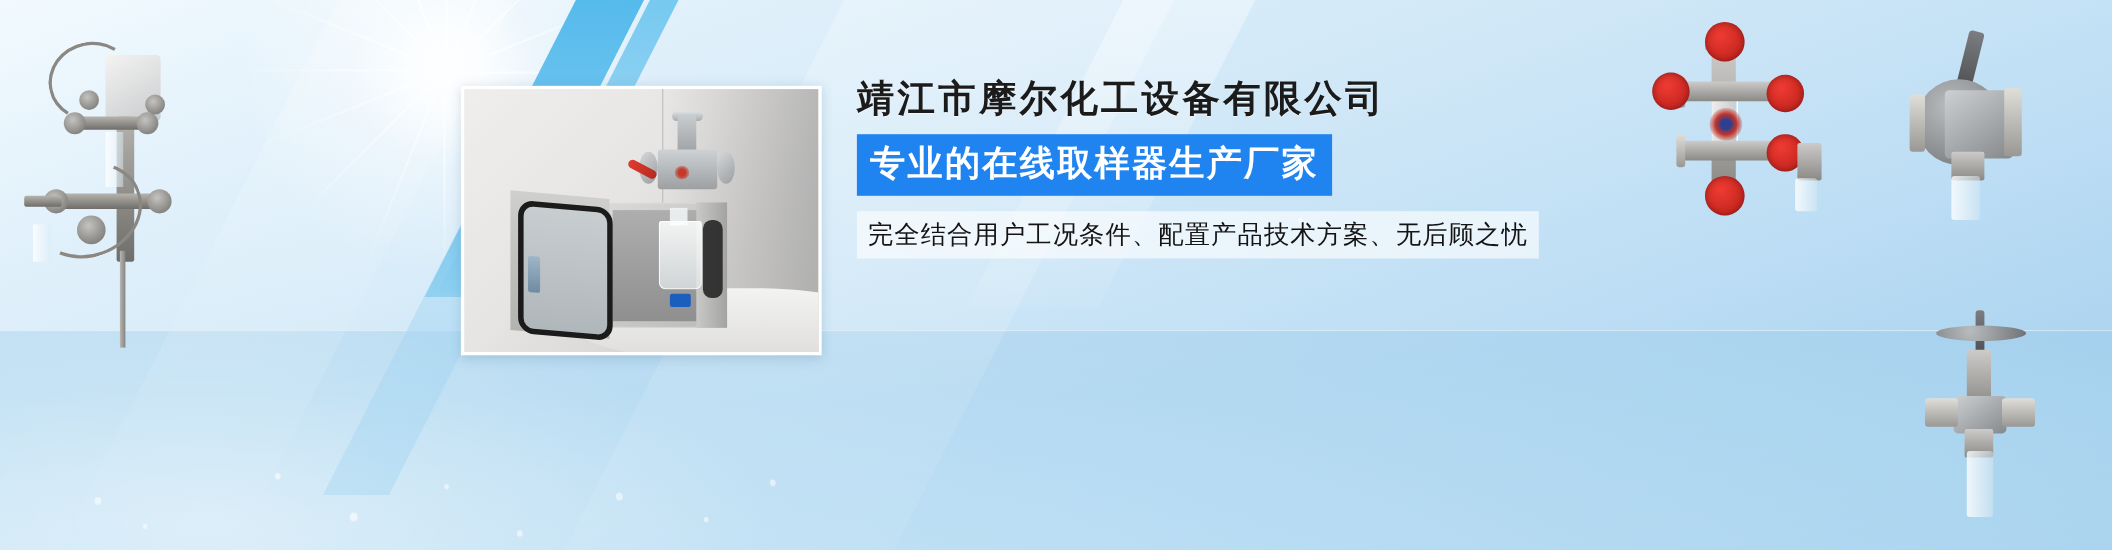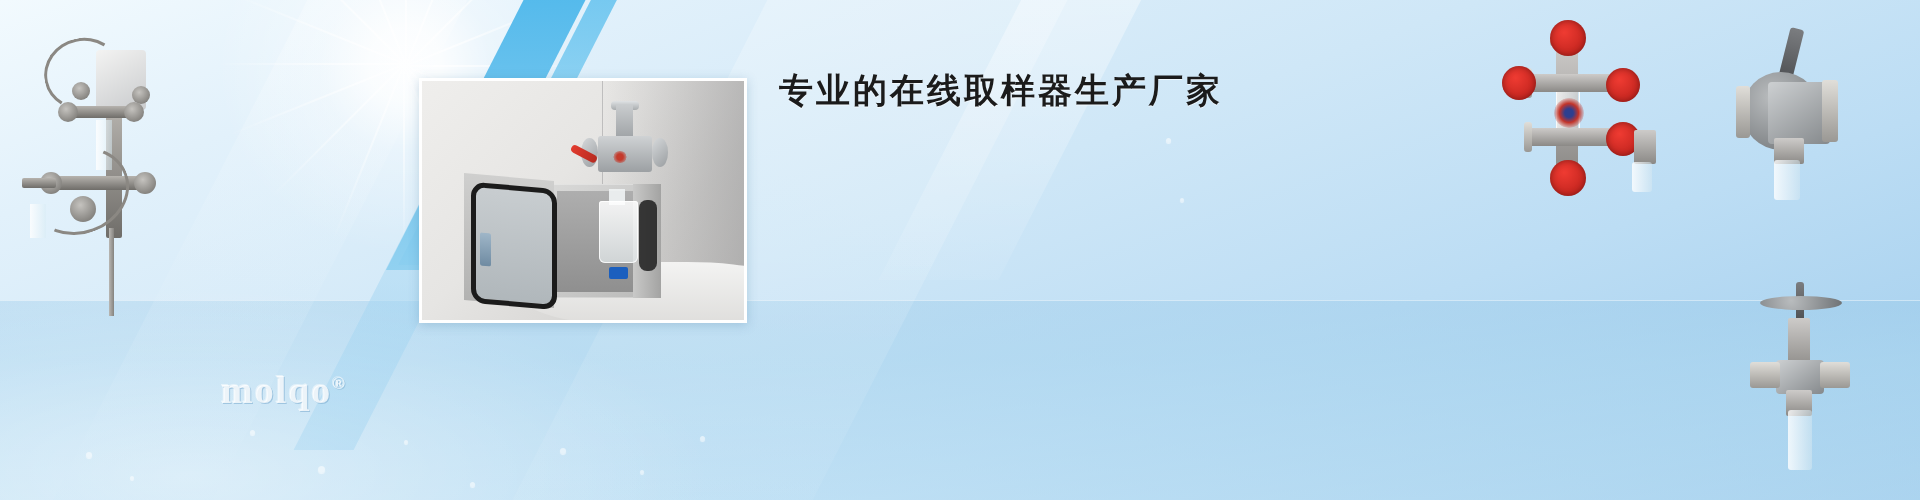--- a/index.html
+++ b/index.html
@@ -290,24 +290,27 @@
     <div class="rv-pipe" style="left:48px;top:36px;width:22px;height:52px;"></div>
     <div class="body3d" style="left:36px;top:78px;width:48px;height:34px;"></div>
     <div class="rv-flange" style="left:10px;top:80px;width:30px;height:26px;"></div>
     <div class="rv-flange" style="left:80px;top:80px;width:30px;height:26px;"></div>
     <div class="rv-pipe" style="left:46px;top:108px;width:26px;height:26px;"></div>
     <div class="tube" style="left:48px;top:128px;width:24px;height:60px;"></div>
   </div>
 
   <div class="textblock">
 
-    <div class="company">专业的在线取样器生产厂家</div>
-
-
-
-
-  </div>
-
-  <div class="wm">
-    <span>molqo</span><sup>®</sup>
-  </div>
+    <div class="company">靖江市摩尔化工设备有限公司</div>
+
+    <div>
+      <span class="headline">专业的在线取样器生产厂家</span>
+    </div>
+
+    <div>
+      <span class="subline">完全结合用户工况条件、配置产品技术方案、无后顾之忧</span>
+    </div>
+
+
+  </div>
+
 
 </div>
 
 </body></html>

